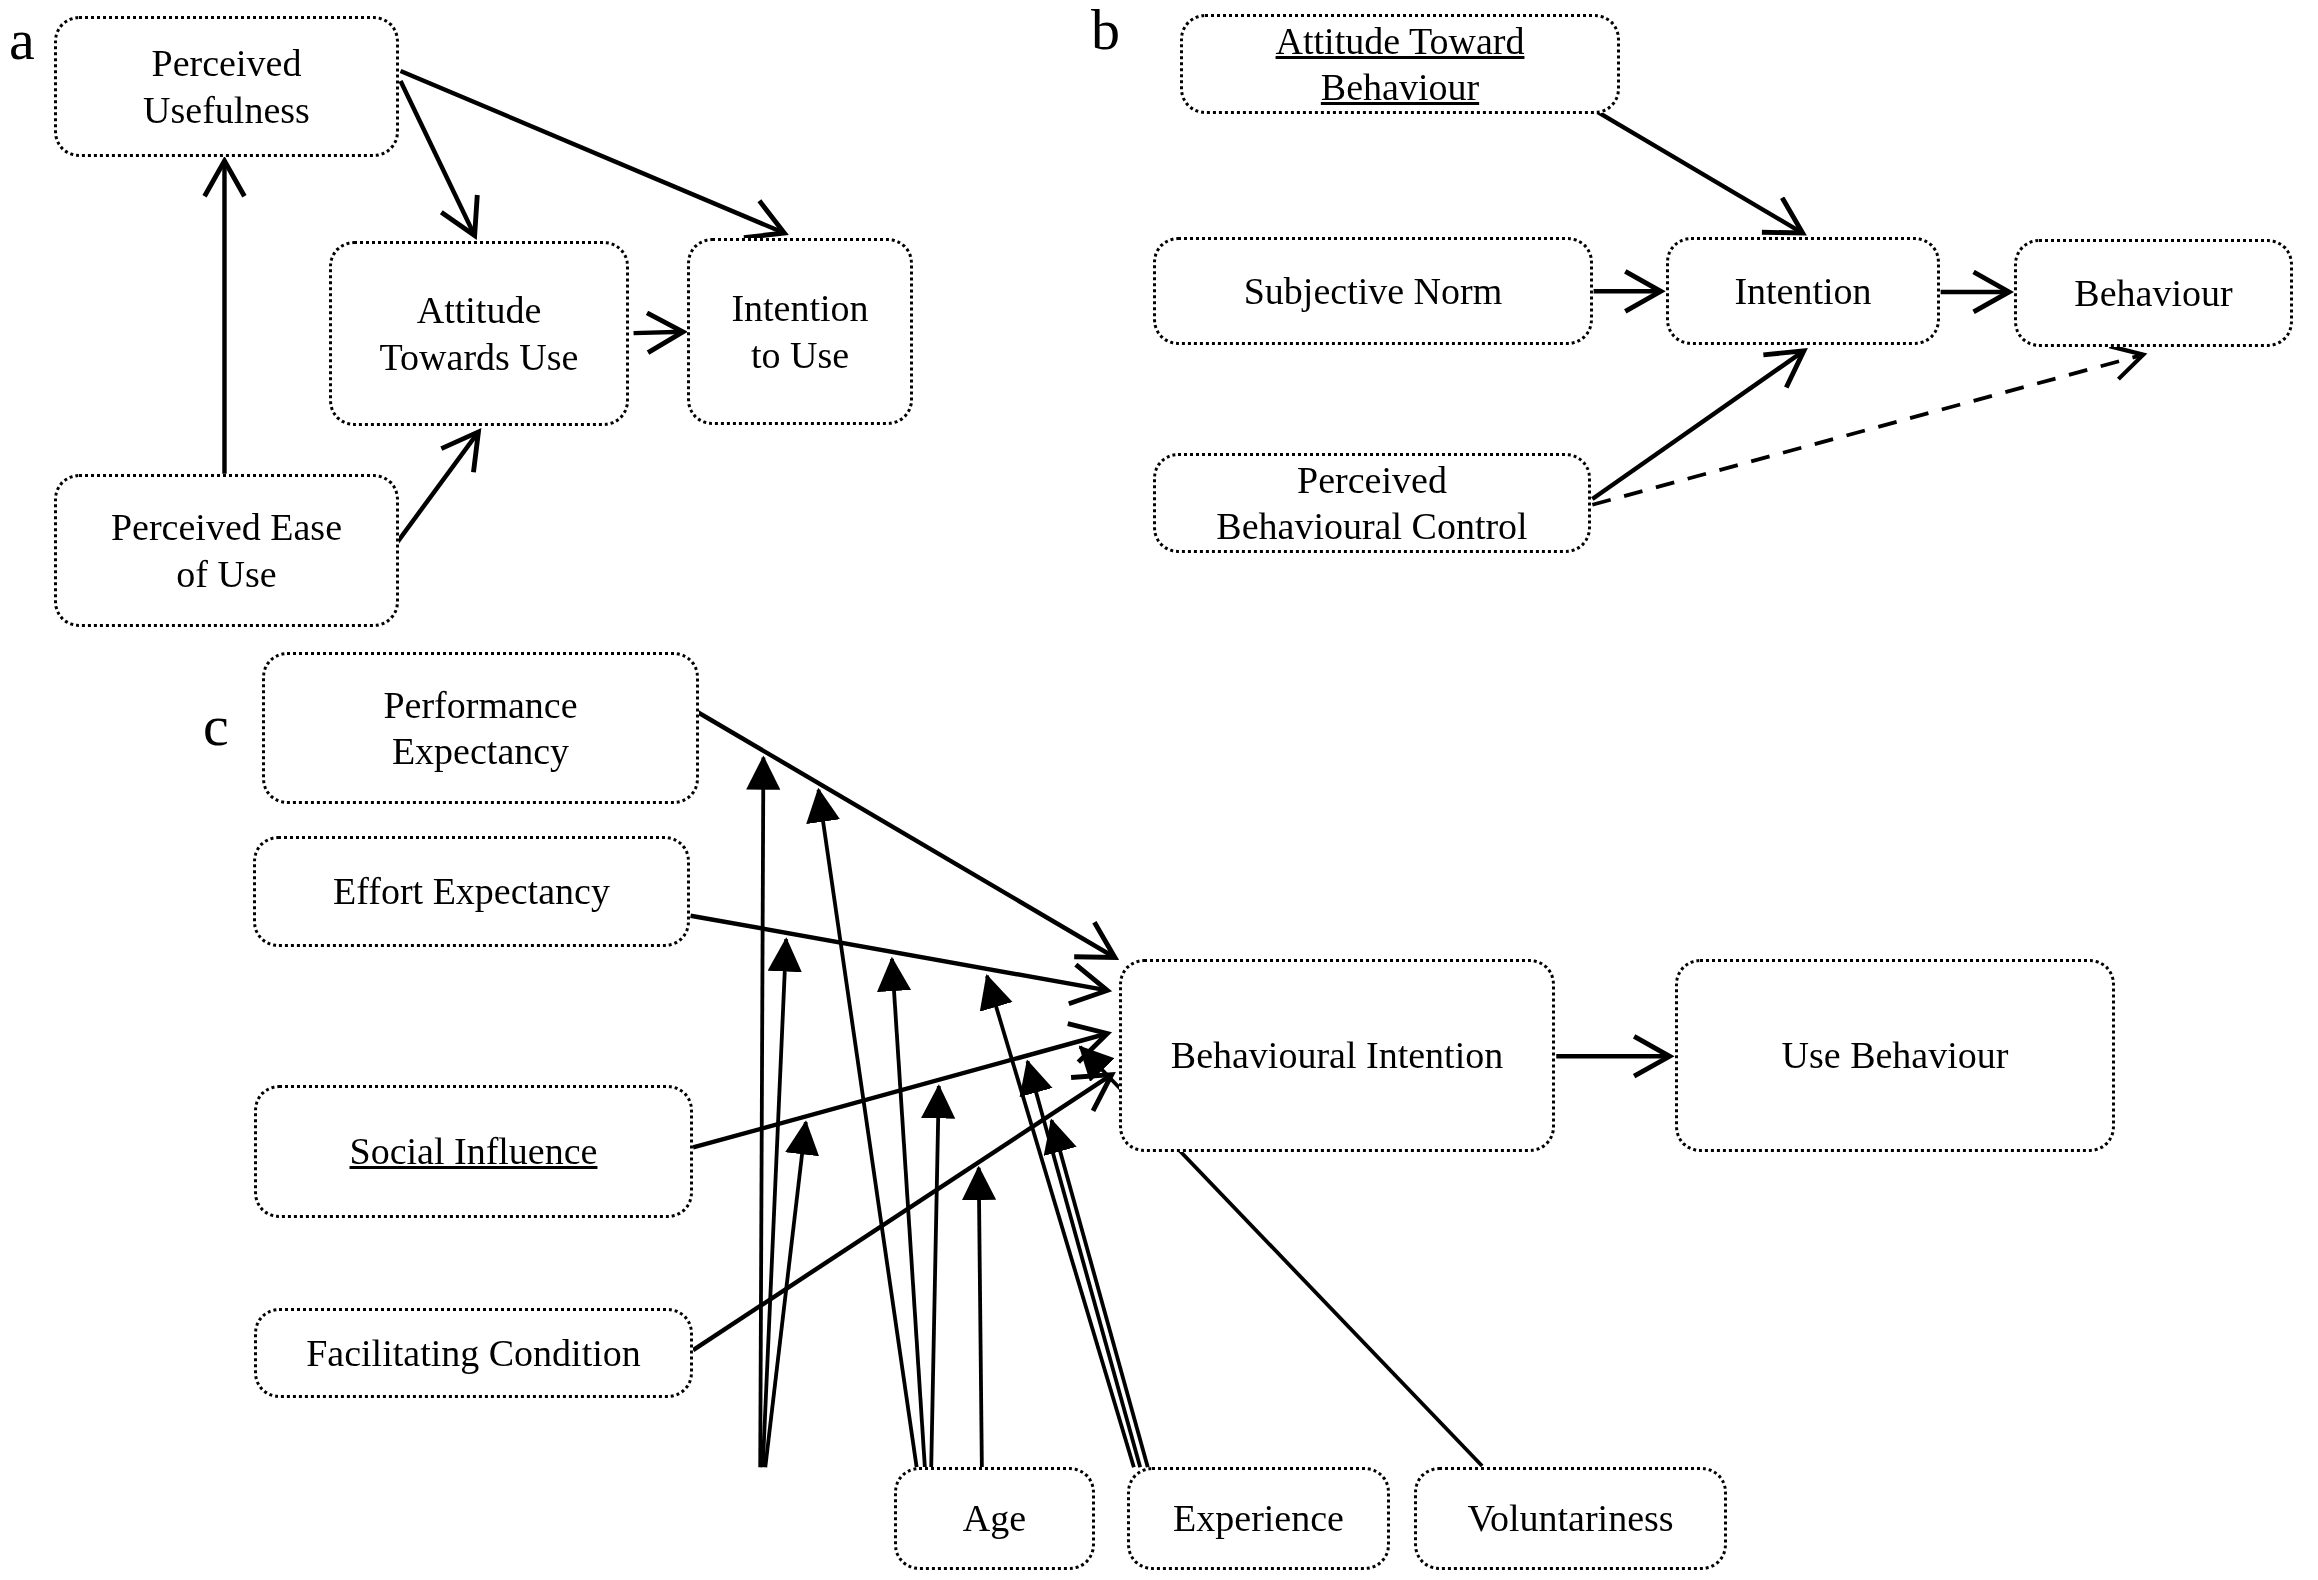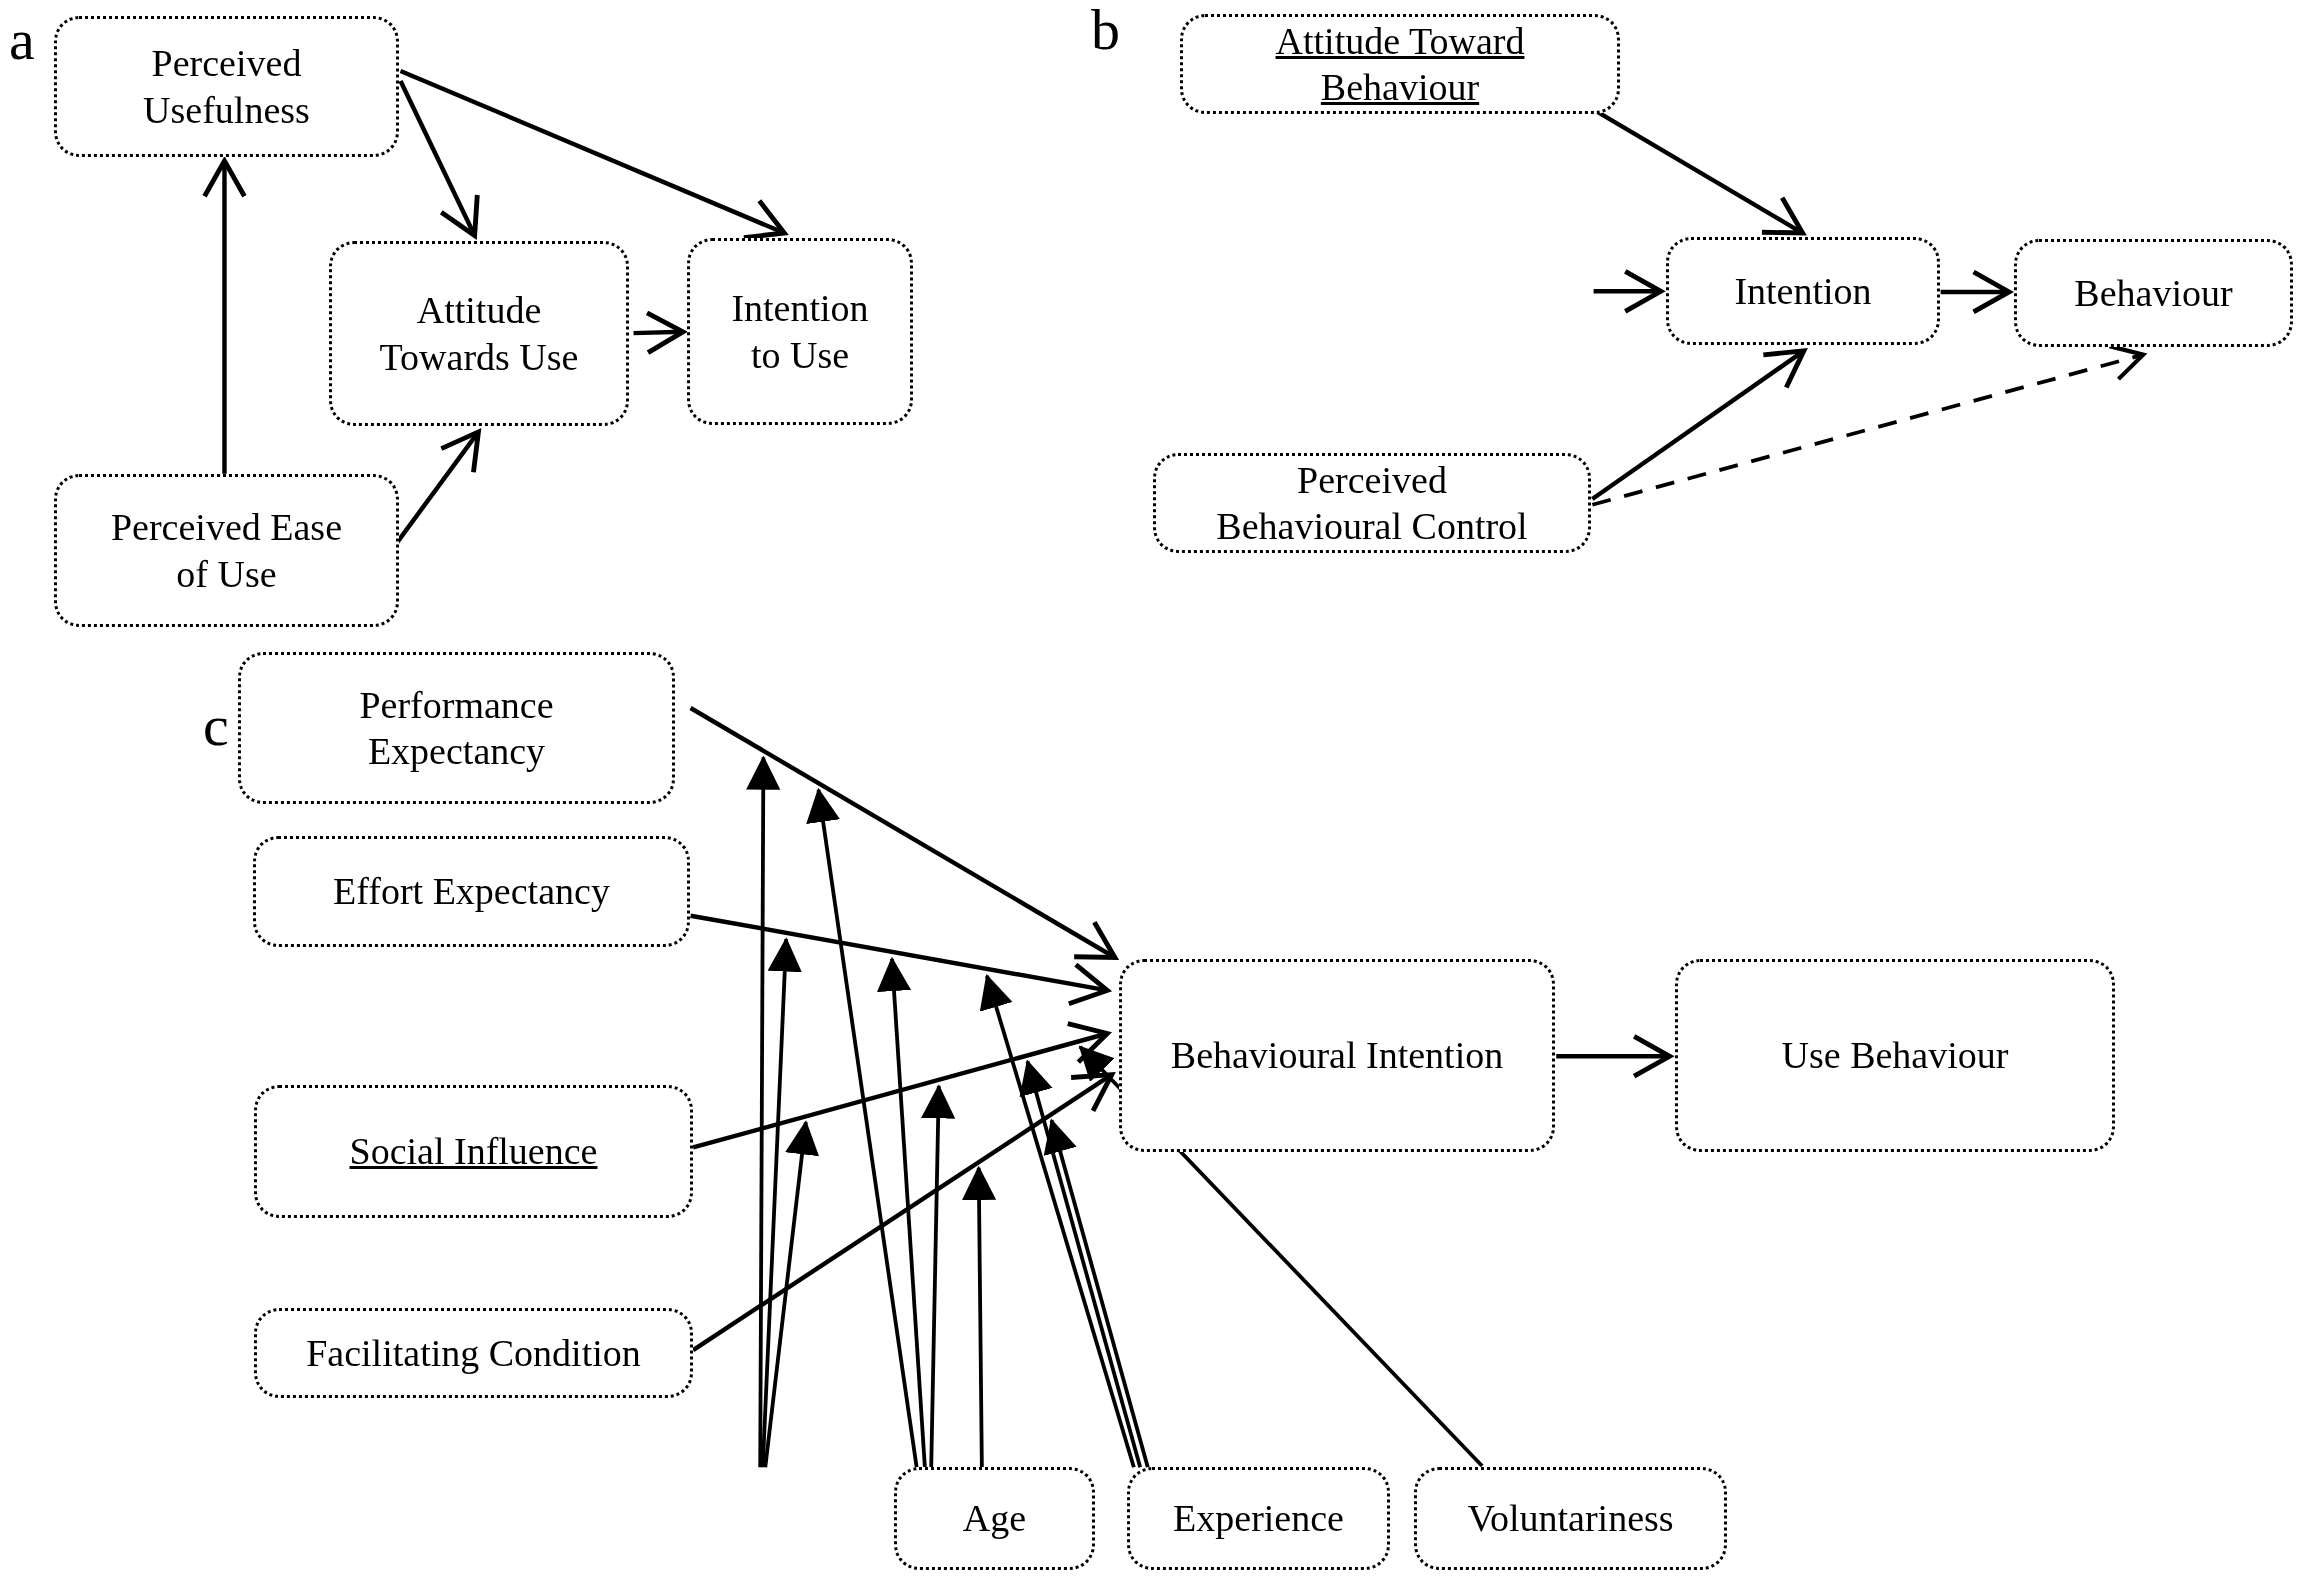--- a/index.html
+++ b/index.html
@@ -97,26 +97,27 @@
 Usefulness</div>
   <div class="node" style="left:329px; top:241px; width:300px; height:185px;">Attitude
 Towards Use</div>
   <div class="node" style="left:687px; top:238px; width:226px; height:187px;">Intention
 to Use</div>
   <div class="node" style="left:54px; top:474px; width:345px; height:153px;">Perceived Ease
 of Use</div>
 
   <div class="node" style="left:1180px; top:14px; width:440px; height:100px;text-decoration:underline;">Attitude Toward
 Behaviour</div>
+  <div class="node" style="left:1153px; top:237px; width:440px; height:108px;">Subjective Norm</div>
   <div class="node" style="left:1666px; top:237px; width:274px; height:108px;">Intention</div>
   <div class="node" style="left:2014px; top:239px; width:279px; height:108px;">Behaviour</div>
   <div class="node" style="left:1153px; top:453px; width:438px; height:100px;">Perceived
 Behavioural Control</div>
 
-  <div class="node" style="left:238px; top:652px; width:437px; height:152px;">Performance
+  <div class="node" style="left:262px; top:652px; width:437px; height:152px;">Performance
 Expectancy</div>
   <div class="node" style="left:253px; top:836px; width:437px; height:111px;">Effort Expectancy</div>
   <div class="node" style="left:254px; top:1085px; width:439px; height:133px;text-decoration:underline;">Social Influence</div>
   <div class="node" style="left:1119px; top:959px; width:436px; height:193px;">Behavioural Intention</div>
   <div class="node" style="left:254px; top:1308px; width:439px; height:90px;">Facilitating Condition</div>
   <div class="node" style="left:1675px; top:959px; width:440px; height:193px;text-align:center;">Use Behaviour</div>
   <div class="node" style="left:894px; top:1467px; width:201px; height:103px;">Age</div>
   <div class="node" style="left:1127px; top:1467px; width:263px; height:103px;">Experience</div>
   <div class="node" style="left:1414px; top:1467px; width:313px; height:103px;">Voluntariness</div>
 

